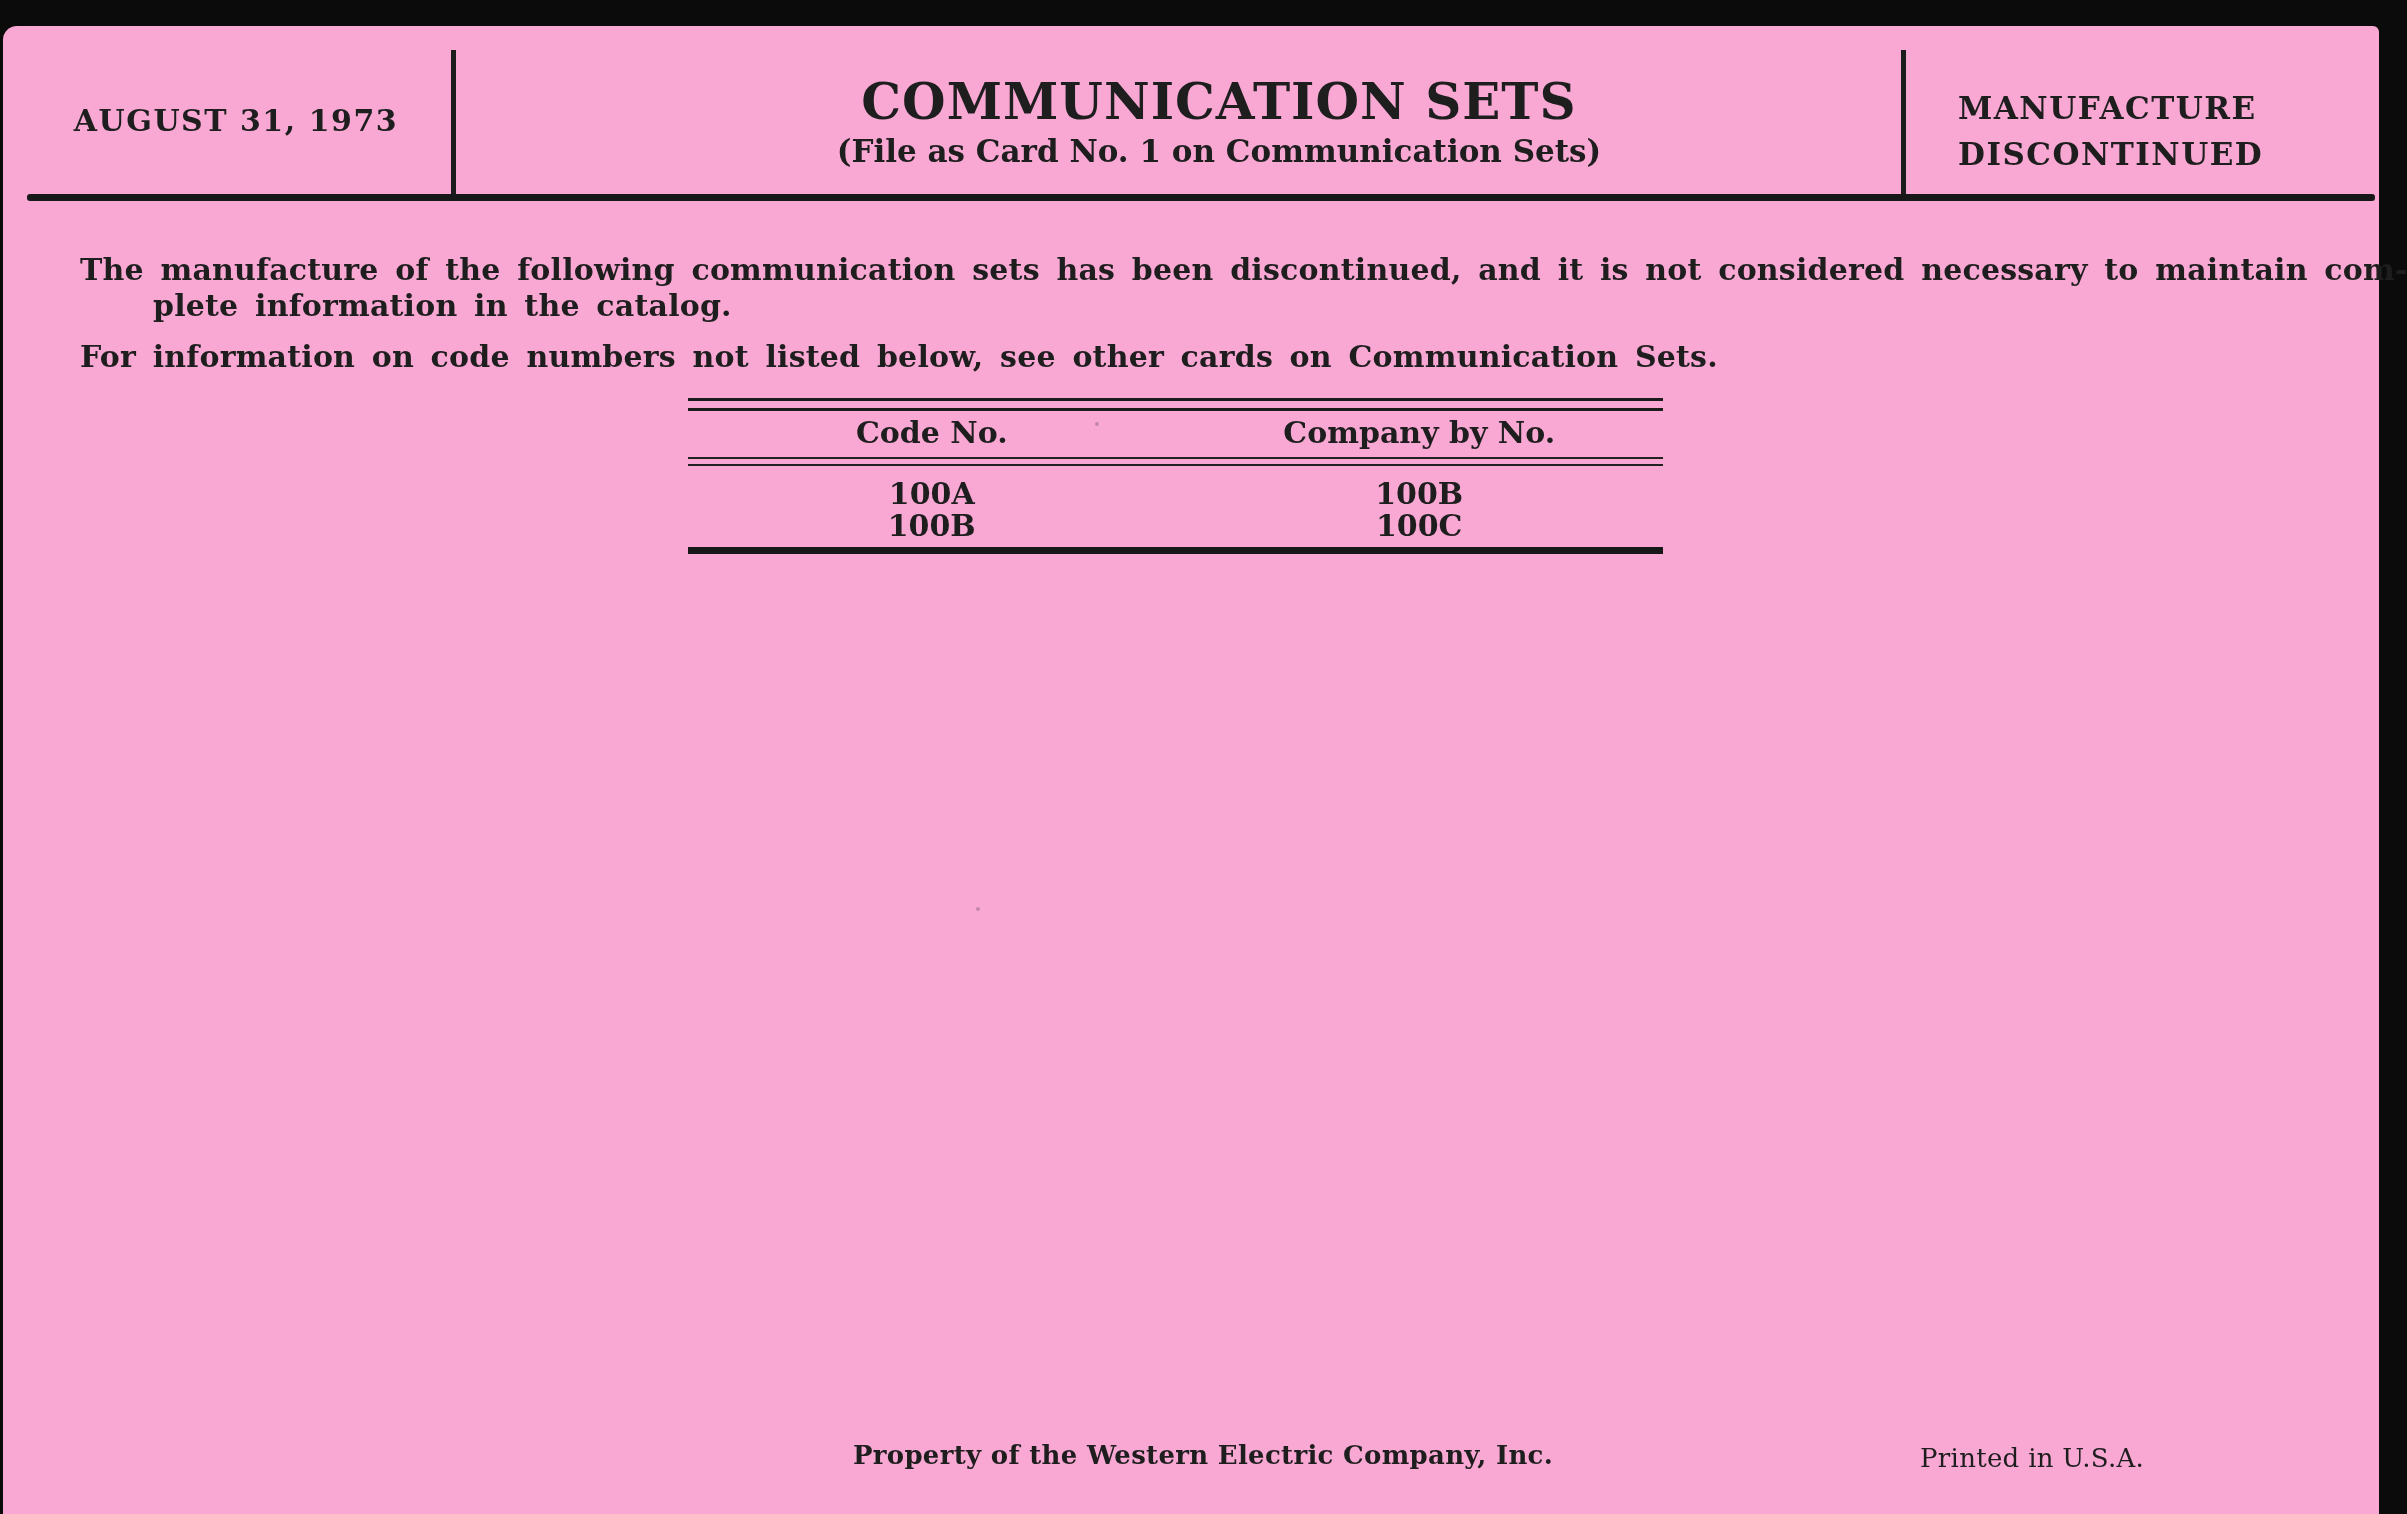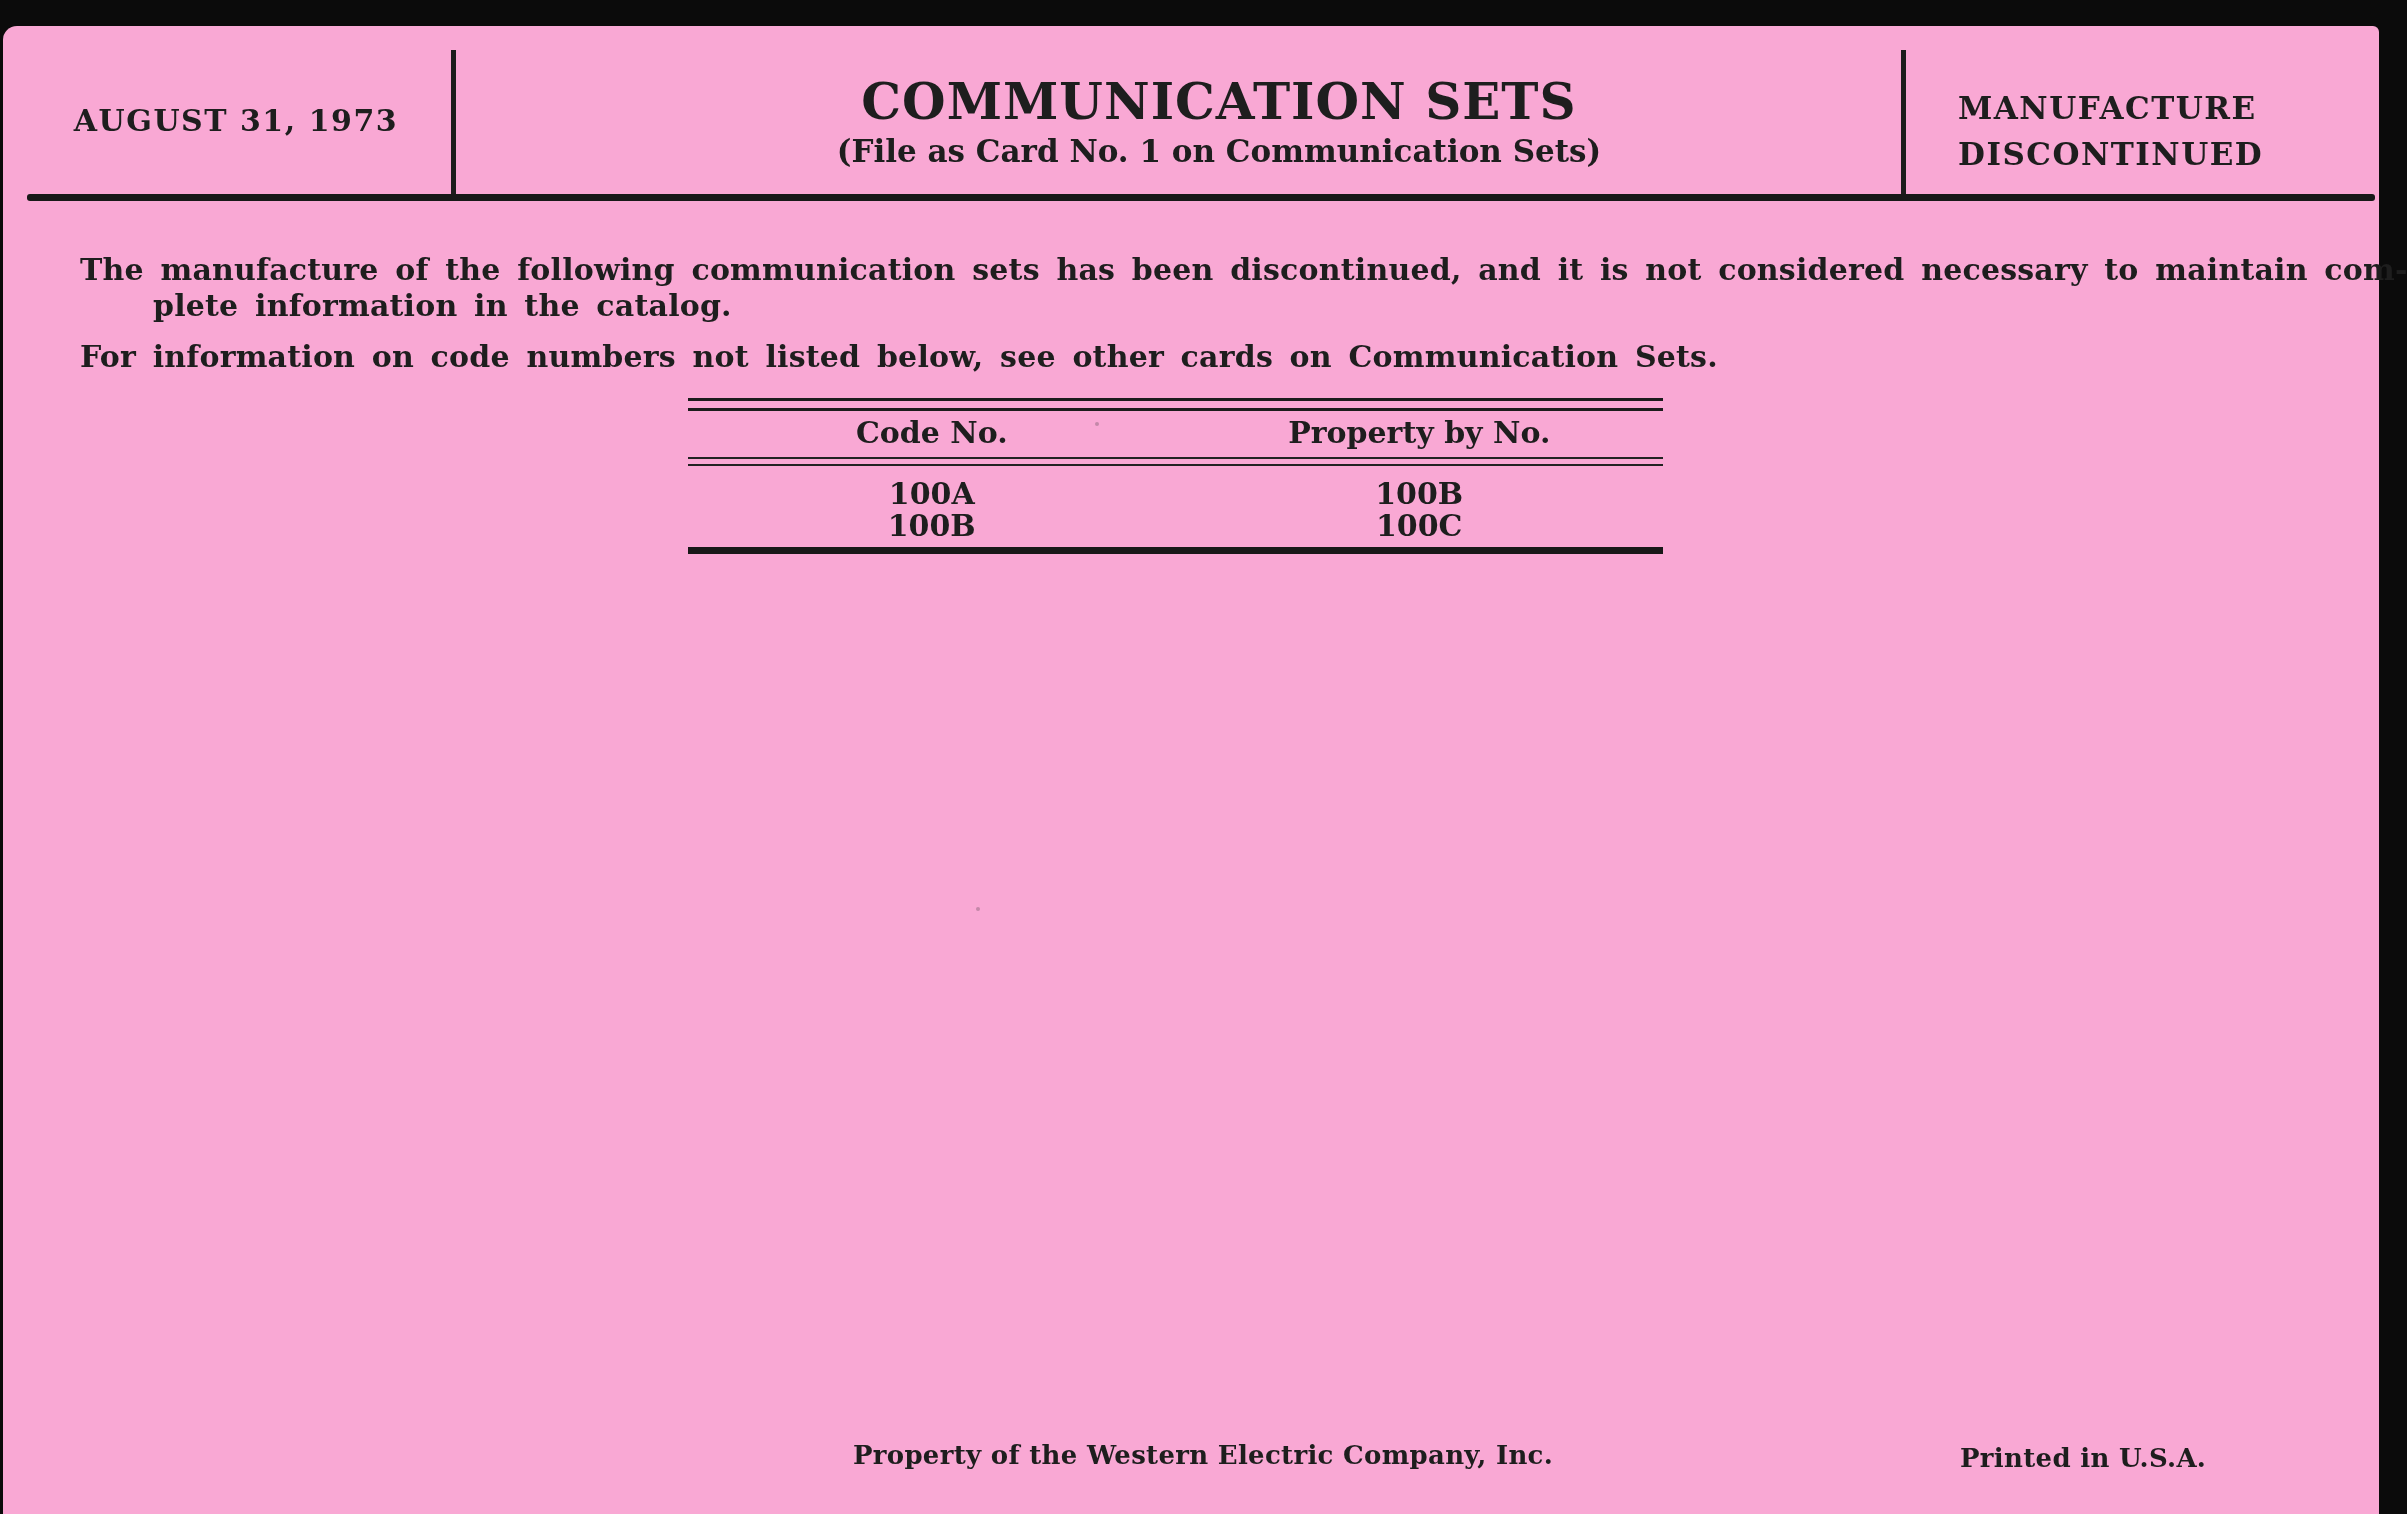--- a/index.html
+++ b/index.html
@@ -124,22 +124,22 @@
 
   
   .footer-property {
     left: 804px; top: 1414px; width: 792px;
     text-align: center;
     font-size: 26px; font-weight: bold;
     letter-spacing: 0.3px;
     white-space: nowrap;
   }
   .footer-printed {
-    left: 1957px; top: 1417px;
-    font-size: 26px; font-weight: bold;
+    left: 1917px; top: 1417px;
+    font-size: 26px; font-weight: normal;
     letter-spacing: 0.3px;
     white-space: nowrap;
   }
 
   
   .speck {
     width: 4px; height: 4px; border-radius: 50%;
     background: rgba(40,40,40,0.25);
   }
 </style>
@@ -168,21 +168,21 @@
 
   <div class="abs body-line p1-line1">The manufacture of the following communication sets has been discontinued, and it is not considered necessary to maintain com-</div>
   <div class="abs body-line p1-line2">plete information in the catalog.</div>
   <div class="abs body-line p2">For information on code numbers not listed below, see other cards on Communication Sets.</div>
 
   <div class="abs code-table">
     <div class="abs rule-double-thick t-top"></div>
 
     <div class="abs t-header-row">
       <div class="t-cell">Code No.</div>
-      <div class="t-cell">Property by No.</div>
+      <div class="t-cell">Company by No.</div>
     </div>
 
     <div class="abs rule-double-thin"></div>
 
     <div class="abs t-row t-row-1">
       <div class="t-cell">100A</div>
       <div class="t-cell">100B</div>
     </div>
 
     <div class="abs t-row t-row-2">

